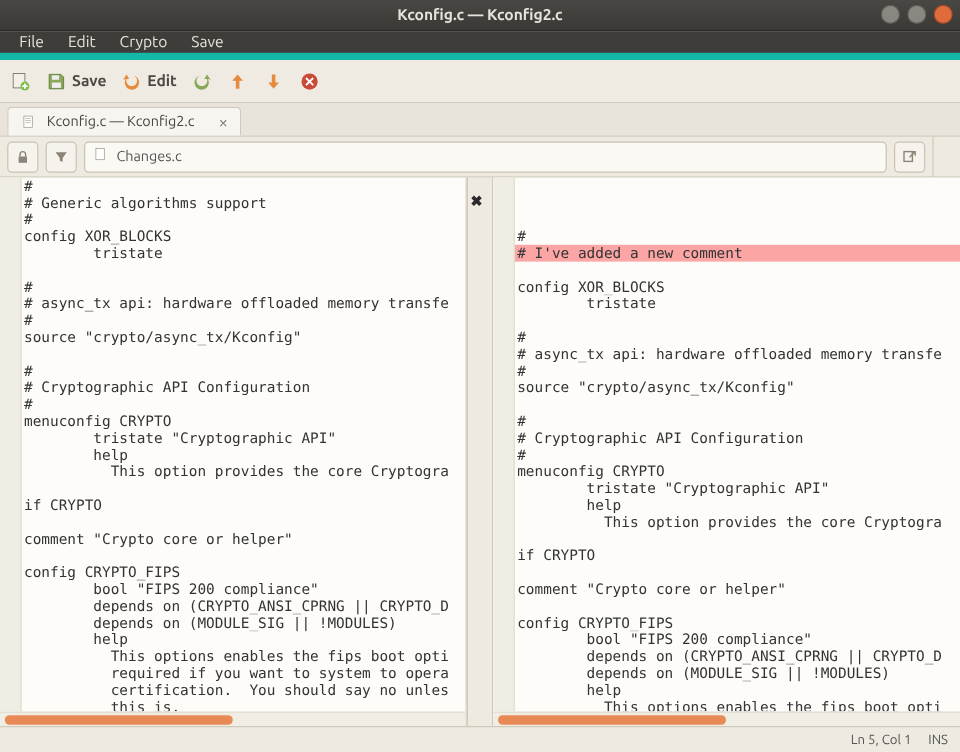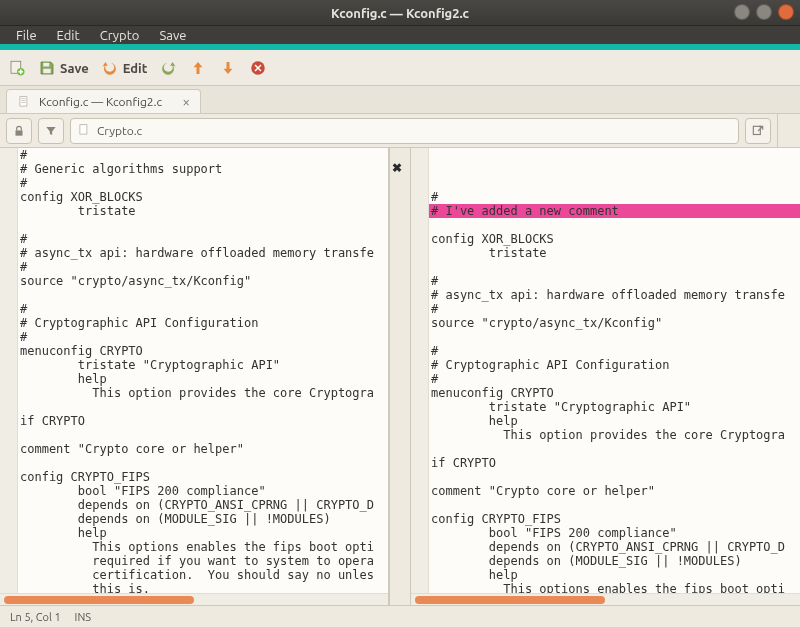--- a/index.html
+++ b/index.html
@@ -162,21 +162,21 @@
   }
   .code-lines {
     flex:1;
     white-space:pre;
     line-height:14px;
     padding-top:0px;
     overflow:hidden;
   }
   .line { height:14px; padding-left:2px; white-space:pre; overflow:hidden;}
   .line.diff-add {
-    background:#ec4899;
+    background:#fca5a5;
   }
   .hscroll {
     height:12px;
     background:#f0ede5;
     border-top:1px solid #e2ddcf;
     position:relative;
   }
   .hscroll .thumb {
     position:absolute;
     height:8px;
@@ -190,20 +190,21 @@
     border-left:1px solid #cfc9bc;
     border-right:1px solid #cfc9bc;
     position:relative;
   }
   .statusbar {
     height:22px;
     background:#eeeae0;
     border-top:1px solid #cfc9bc;
     display:flex;
     align-items:center;
+    justify-content:flex-end;
     padding:0 10px;
     gap:14px;
     font-size:11px;
     color:#555;
   }
   .icon-small svg{width:14px;height:14px;}
   .marker-x {
     position:absolute;
     left:2px;
     top:13px;
@@ -305,21 +306,21 @@
         <svg width="14" height="14" viewBox="0 0 24 24">
             <path d="M4 5h16l-6 8v6l-4-2v-4z" fill="#8a8578"></path>
           </svg>
       </div>
       <div class="hdr-path">
         <span class="icon-small">
           <svg viewBox="0 0 24 24">
               <rect x="5" y="3" width="12" height="16" fill="#fff" stroke="#9a9488"></rect>
             </svg>
         </span>
-        <span>Crypto.c</span>
+        <span>Changes.c</span>
       </div>
       <div class="hdr-btn">
         <svg width="14" height="14" viewBox="0 0 24 24">
             <rect x="4" y="4" width="12" height="14" fill="none" stroke="#8a8578" stroke-width="2"></rect>
             <path d="M14 4h6v6M20 4l-8 8" stroke="#8a8578" stroke-width="2" fill="none"></path>
           </svg>
       </div>
     </div>
   </div>
   <div style="width:22px"></div>

